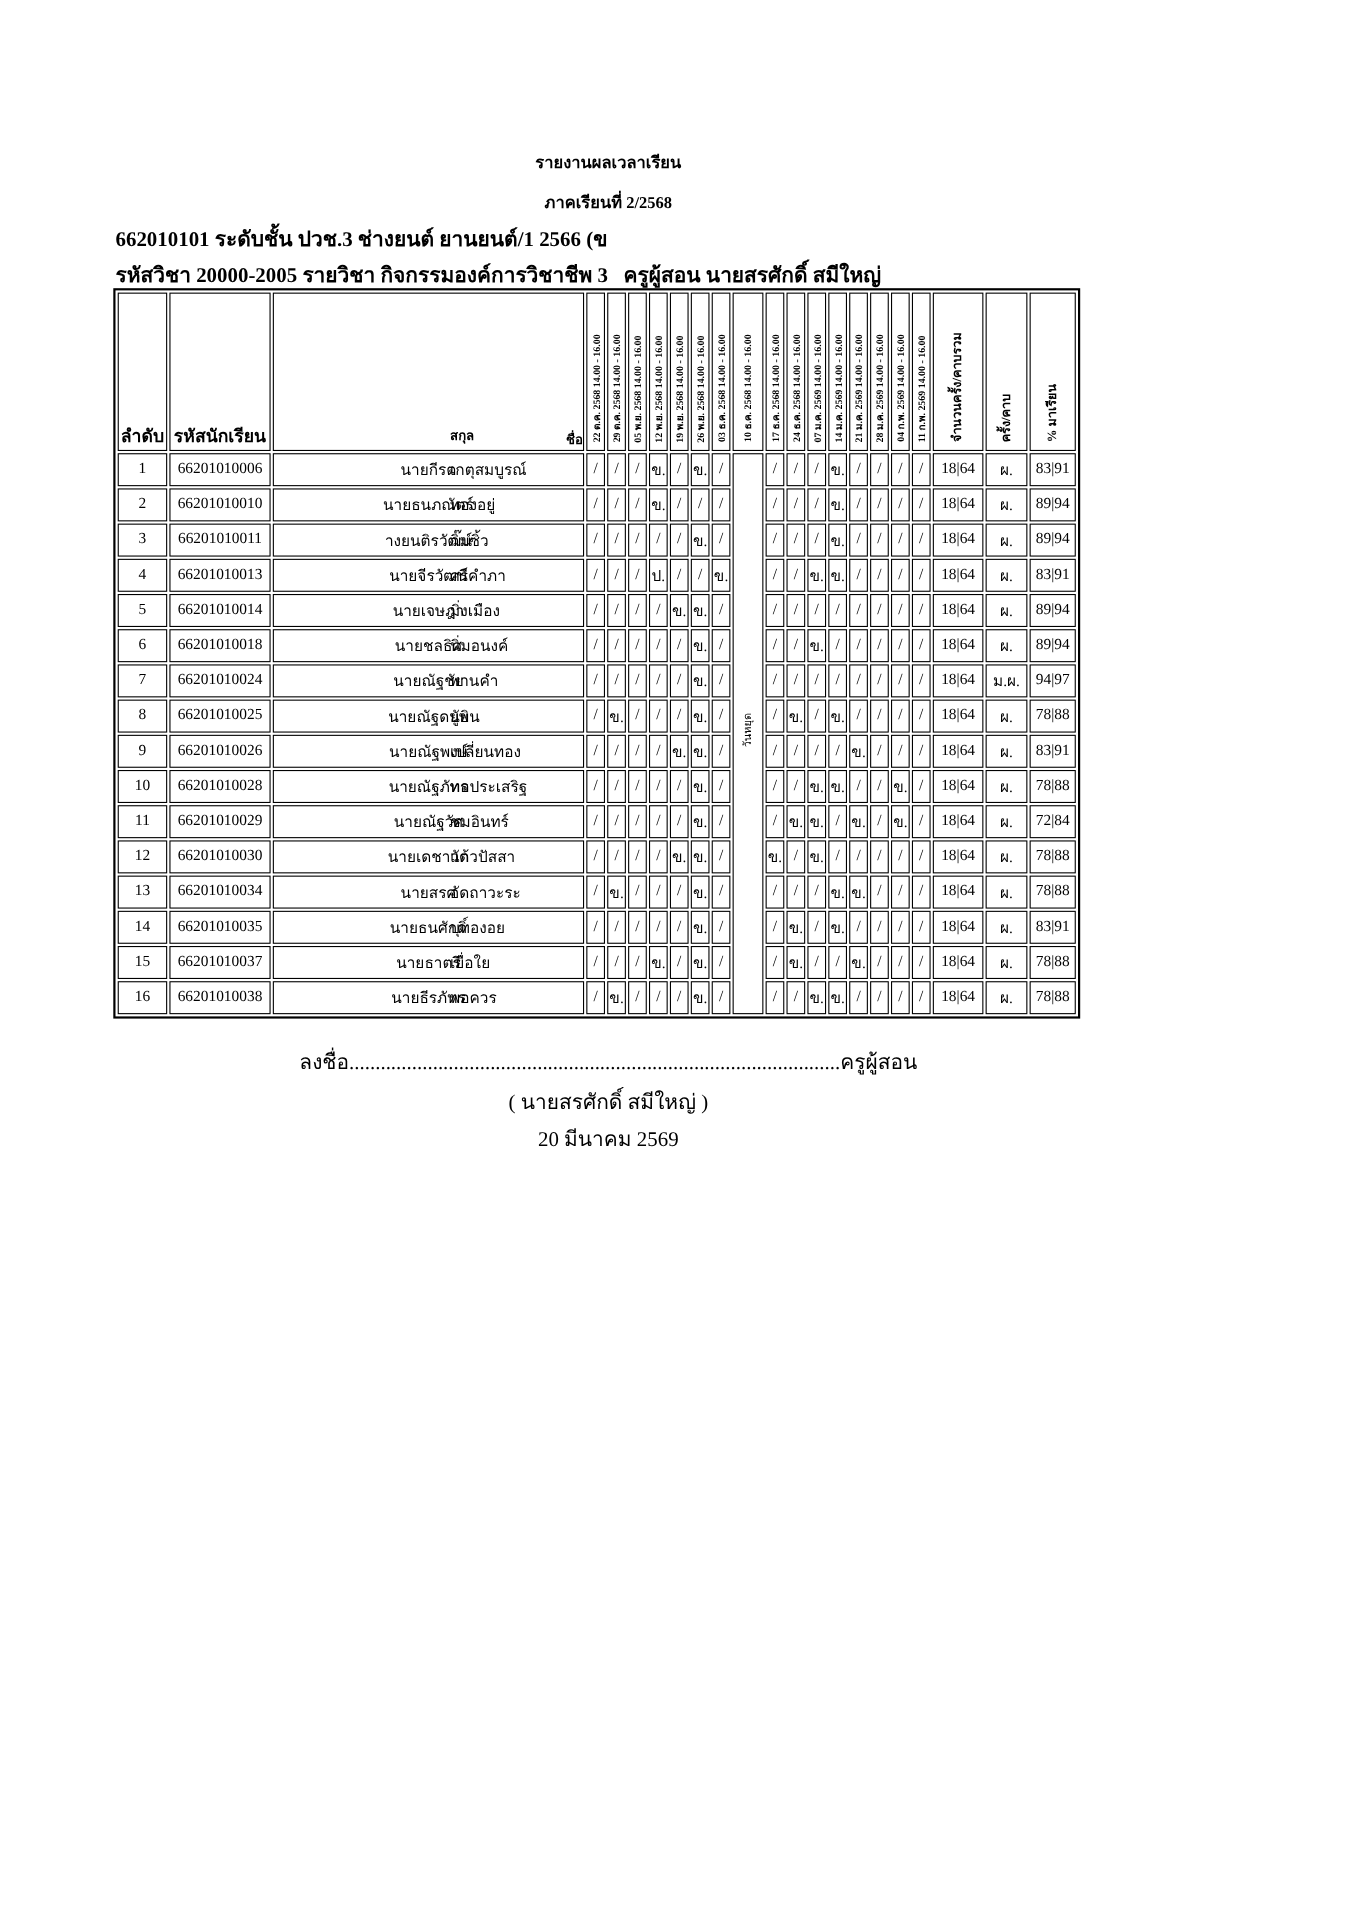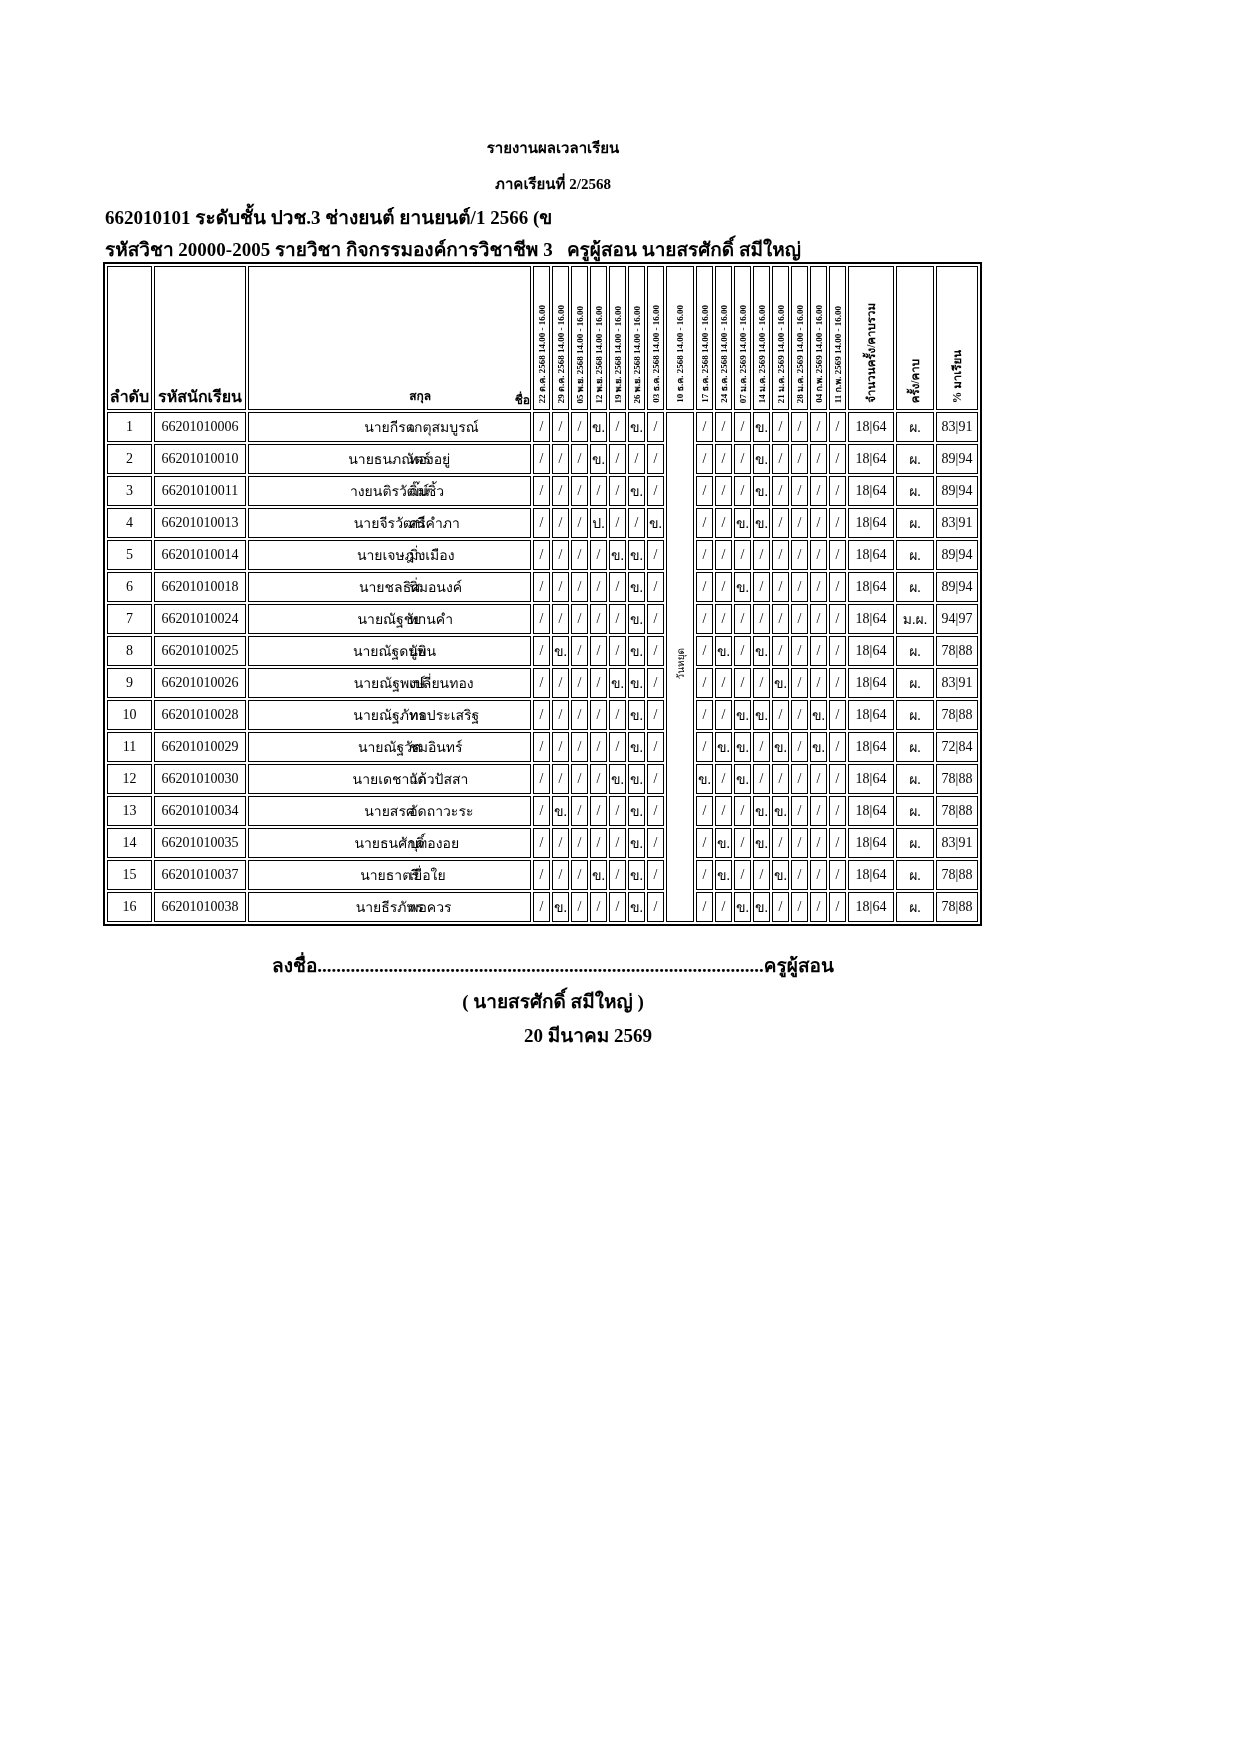--- a/index.html
+++ b/index.html
@@ -46,24 +46,24 @@
   #att td{height:30px;text-align:center;font-size:14px;}
   td.c-no{font-size:14px;}
   td.c-id{font-size:15px;}
   td.c-name{text-align:left;position:relative;padding-left:5px;font-size:15.5px;white-space:nowrap;}
   td.c-name .surname-pos{position:absolute;left:57%;top:50%;transform:translateY(-50%);}
   td.c-mark{font-size:12px;}
   td.c-holiday{text-align:center;vertical-align:middle;}
   td.c-total,td.c-percent{font-size:14.5px;}
   td.c-result{font-size:13.5px;}
 
-  .footer-line{position:absolute;left:0;width:1106px;text-align:center;font-weight:bold;font-size:19px;}
+  .footer-line{position:absolute;left:0;width:1106px;text-align:center;font-weight:normal;font-size:19px;}
   #sign-line{top:950px;}
   #teacher-line{top:986px;}
-  #date-line{top:1020px;margin-left:35px;}
+  #date-line{top:1020px;}
 </style>
 </head>
 <body>
 
 <div id="doc-title" class="center-line">รายงานผลเวลาเรียน</div>
 <div id="doc-semester" class="center-line">ภาคเรียนที่ 2/2568</div>
 <div id="class-line" class="left-line">662010101 ระดับชั้น ปวช.3 ช่างยนต์ ยานยนต์/1 2566 (ข</div>
 <div id="course-line" class="left-line">รหัสวิชา 20000-2005 รายวิชา กิจกรรมองค์การวิชาชีพ 3   ครูผู้สอน นายสรศักดิ์ สมีใหญ่</div>
 
 <table id="att">

